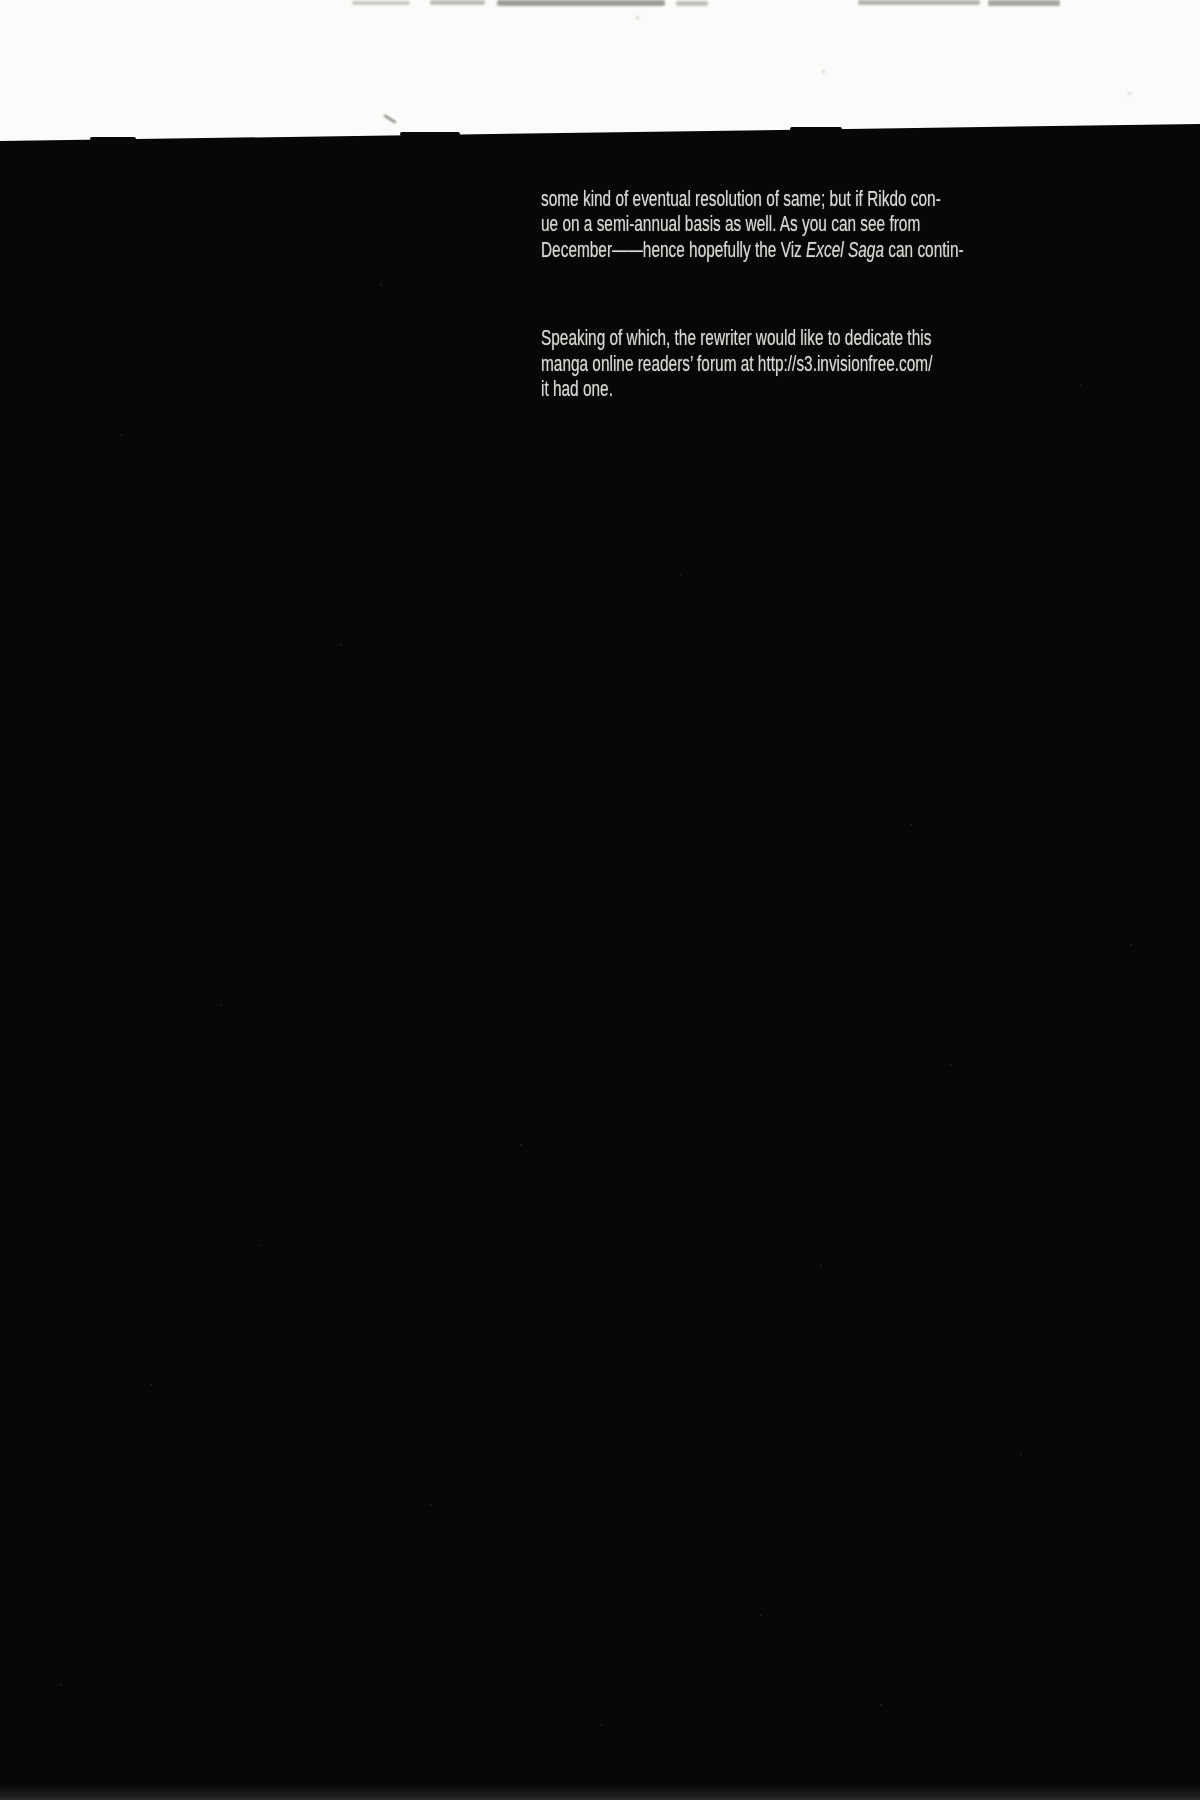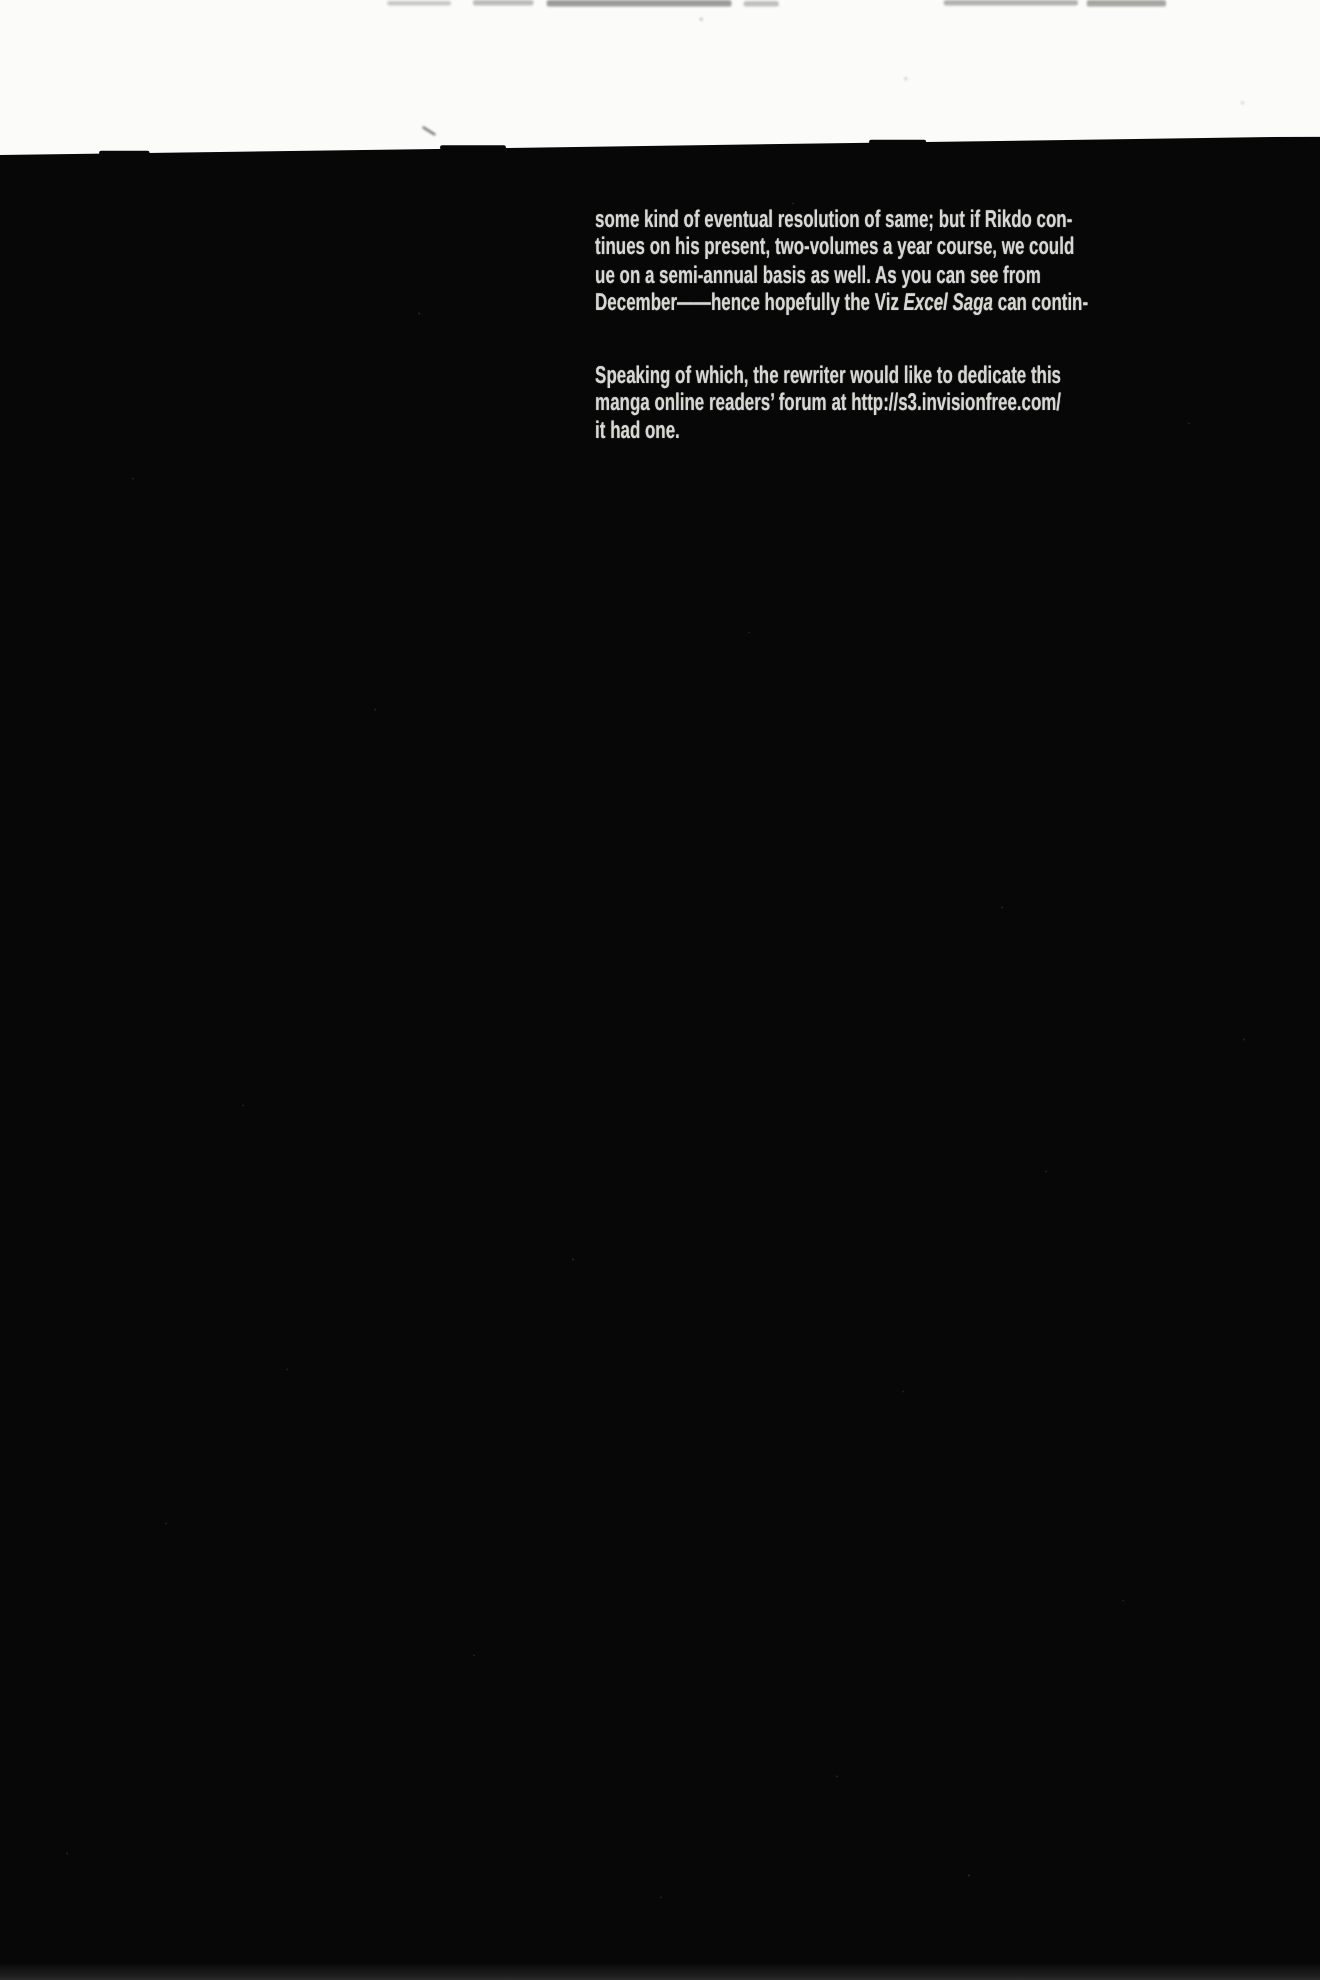--- a/index.html
+++ b/index.html
@@ -25,22 +25,22 @@
 
   
   .edge-bump{position:absolute;background:#070707;height:4px;border-radius:2px;}
 
   
   .bottom-edge{position:absolute;left:0;top:1786px;width:1200px;height:14px;
                background:linear-gradient(#0c0c0c,#1d1d1d 70%,#2c2c2c);}
 
   
   .text-block{position:absolute;left:541px;top:186px;width:560px;}
-  .para + .para{margin-top:40px;}
-  .line{height:25.4px;line-height:25.4px;font-size:22px;font-weight:bold;color:#d7d7d3;
+  .para + .para{margin-top:63px;}
+  .line{height:25.4px;line-height:25.4px;font-size:22px;font-weight:normal;color:#d7d7d3;
         text-shadow:0 0 1.3px rgba(238,238,232,0.5);white-space:nowrap;}
   .line-inner{display:inline-block;transform:scaleX(0.70);transform-origin:0 50%;white-space:pre;}
   .line i{font-style:italic;}
 </style>
 </head>
 <body>
 
 <div class="scan-root">
 
   <div class="artifact" style="left:352px;top:1px;width:58px;height:4px;background:#c7c7c4;"></div>
@@ -58,21 +58,20 @@
     <div class="noise-dot"></div>
   </div>
 
   <div class="edge-bump" style="left:90px;top:137px;width:46px;"></div>
   <div class="edge-bump" style="left:400px;top:132px;width:60px;"></div>
   <div class="edge-bump" style="left:790px;top:127px;width:52px;"></div>
 
   <div class="text-block" id="text-block">
       <div class="para">
         <div class="line"><span class="line-inner"><span>some kind of eventual resolution of same; but if Rikdo con-</span></span></div>
-        <div class="line"><span class="line-inner"><span>tinues on his present, two-volumes a year course, we could</span></span></div>
         <div class="line"><span class="line-inner"><span>ue on a semi-annual basis as well. As you can see from</span></span></div>
         <div class="line"><span class="line-inner"><span>December——hence hopefully the Viz </span><i>Excel Saga</i><span> can contin-</span></span></div>
       </div>
       <div class="para">
         <div class="line"><span class="line-inner"><span>Speaking of which, the rewriter would like to dedicate this</span></span></div>
         <div class="line"><span class="line-inner"><span>manga online readers’ forum at http://s3.invisionfree.com/</span></span></div>
         <div class="line"><span class="line-inner"><span>it had one.</span></span></div>
       </div>
     </div>
 

